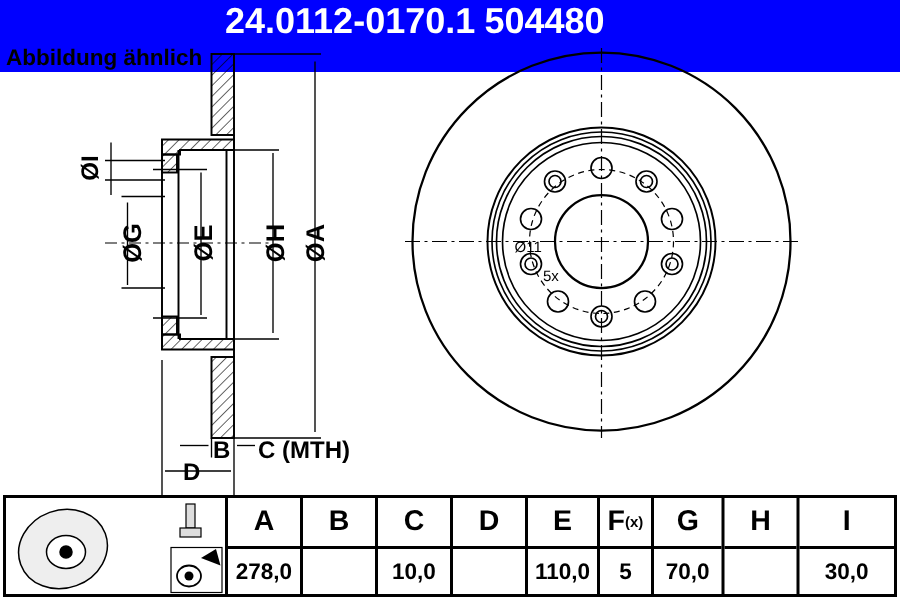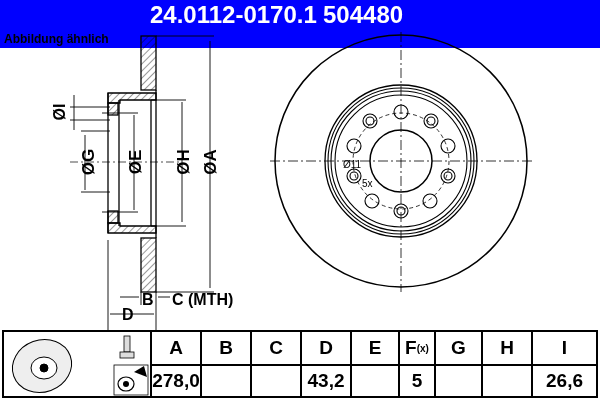--- a/index.html
+++ b/index.html
@@ -1,27 +1,27 @@
 <!DOCTYPE html>
 <html><head>
 <meta charset="utf-8">
 <style>
   html,body{margin:0;padding:0;background:#fff;}
   body{width:600px;height:400px;position:relative;overflow:hidden;font-family:"Liberation Sans",sans-serif;}
   .header{position:absolute;left:0;top:0;width:600px;height:48px;background:#0000ff;color:#fff;font-weight:bold;font-size:24px;line-height:30px;}
   .hdr-part{position:absolute;left:150px;top:0;}
   .hdr-ref{position:absolute;left:323px;top:0;}
-  .note{position:absolute;left:4px;top:33px;font-size:12px;font-weight:bold;line-height:12px;color:#000;}
+  .note{position:absolute;left:4px;top:33px;font-size:15px;font-weight:bold;line-height:12px;color:#000;}
   svg.drawing{position:absolute;left:0;top:30px;}
   .table{position:absolute;left:2px;top:330px;width:596px;height:68px;border:2px solid #000;box-sizing:border-box;}
   .thumb{position:absolute;left:0;top:0;width:146px;height:64px;}
   .grid{position:absolute;left:146px;top:0;right:0;height:64px;display:flex;}
   .col{border-left:2px solid #000;display:flex;flex-direction:column;}
   .col .h{height:32px;border-bottom:2px solid #000;display:flex;align-items:center;justify-content:center;font-weight:bold;font-size:19px;}
-  .col .v{flex:1;display:flex;align-items:center;justify-content:center;font-weight:bold;font-size:19px;}
+  .col .v{flex:1;display:flex;align-items:center;justify-content:center;font-weight:bold;font-size:15px;}
   .fx small{font-size:10px;}
 </style>
 </head>
 <body>
 
 <div class="header">
   <span class="hdr-part">24.0112-0170.1</span>
   <span class="hdr-ref">504480</span>
 </div>
 
@@ -144,39 +144,41 @@
   <div class="grid">
     <div class="col" style="width:48px">
         <div class="h">A</div>
         <div class="v">278,0</div>
       </div>
     <div class="col" style="width:48px">
         <div class="h">B</div>
       </div>
     <div class="col" style="width:48px">
         <div class="h">C</div>
+        <div class="v">10,0</div>
       </div>
     <div class="col" style="width:48px">
         <div class="h">D</div>
-        <div class="v">43,2</div>
       </div>
     <div class="col" style="width:46px">
         <div class="h">E</div>
+        <div class="v">110,0</div>
       </div>
     <div class="col fx" style="width:34px">
         <div class="h">
           <span>F</span>
           <small>(x)</small>
         </div>
         <div class="v">5</div>
       </div>
     <div class="col" style="width:45px">
         <div class="h">G</div>
+        <div class="v">70,0</div>
       </div>
     <div class="col" style="width:48px">
         <div class="h">H</div>
       </div>
     <div class="col" style="flex:1">
         <div class="h">I</div>
-        <div class="v">26,6</div>
+        <div class="v">30,0</div>
       </div>
   </div>
 </div>
 
 </body></html>

